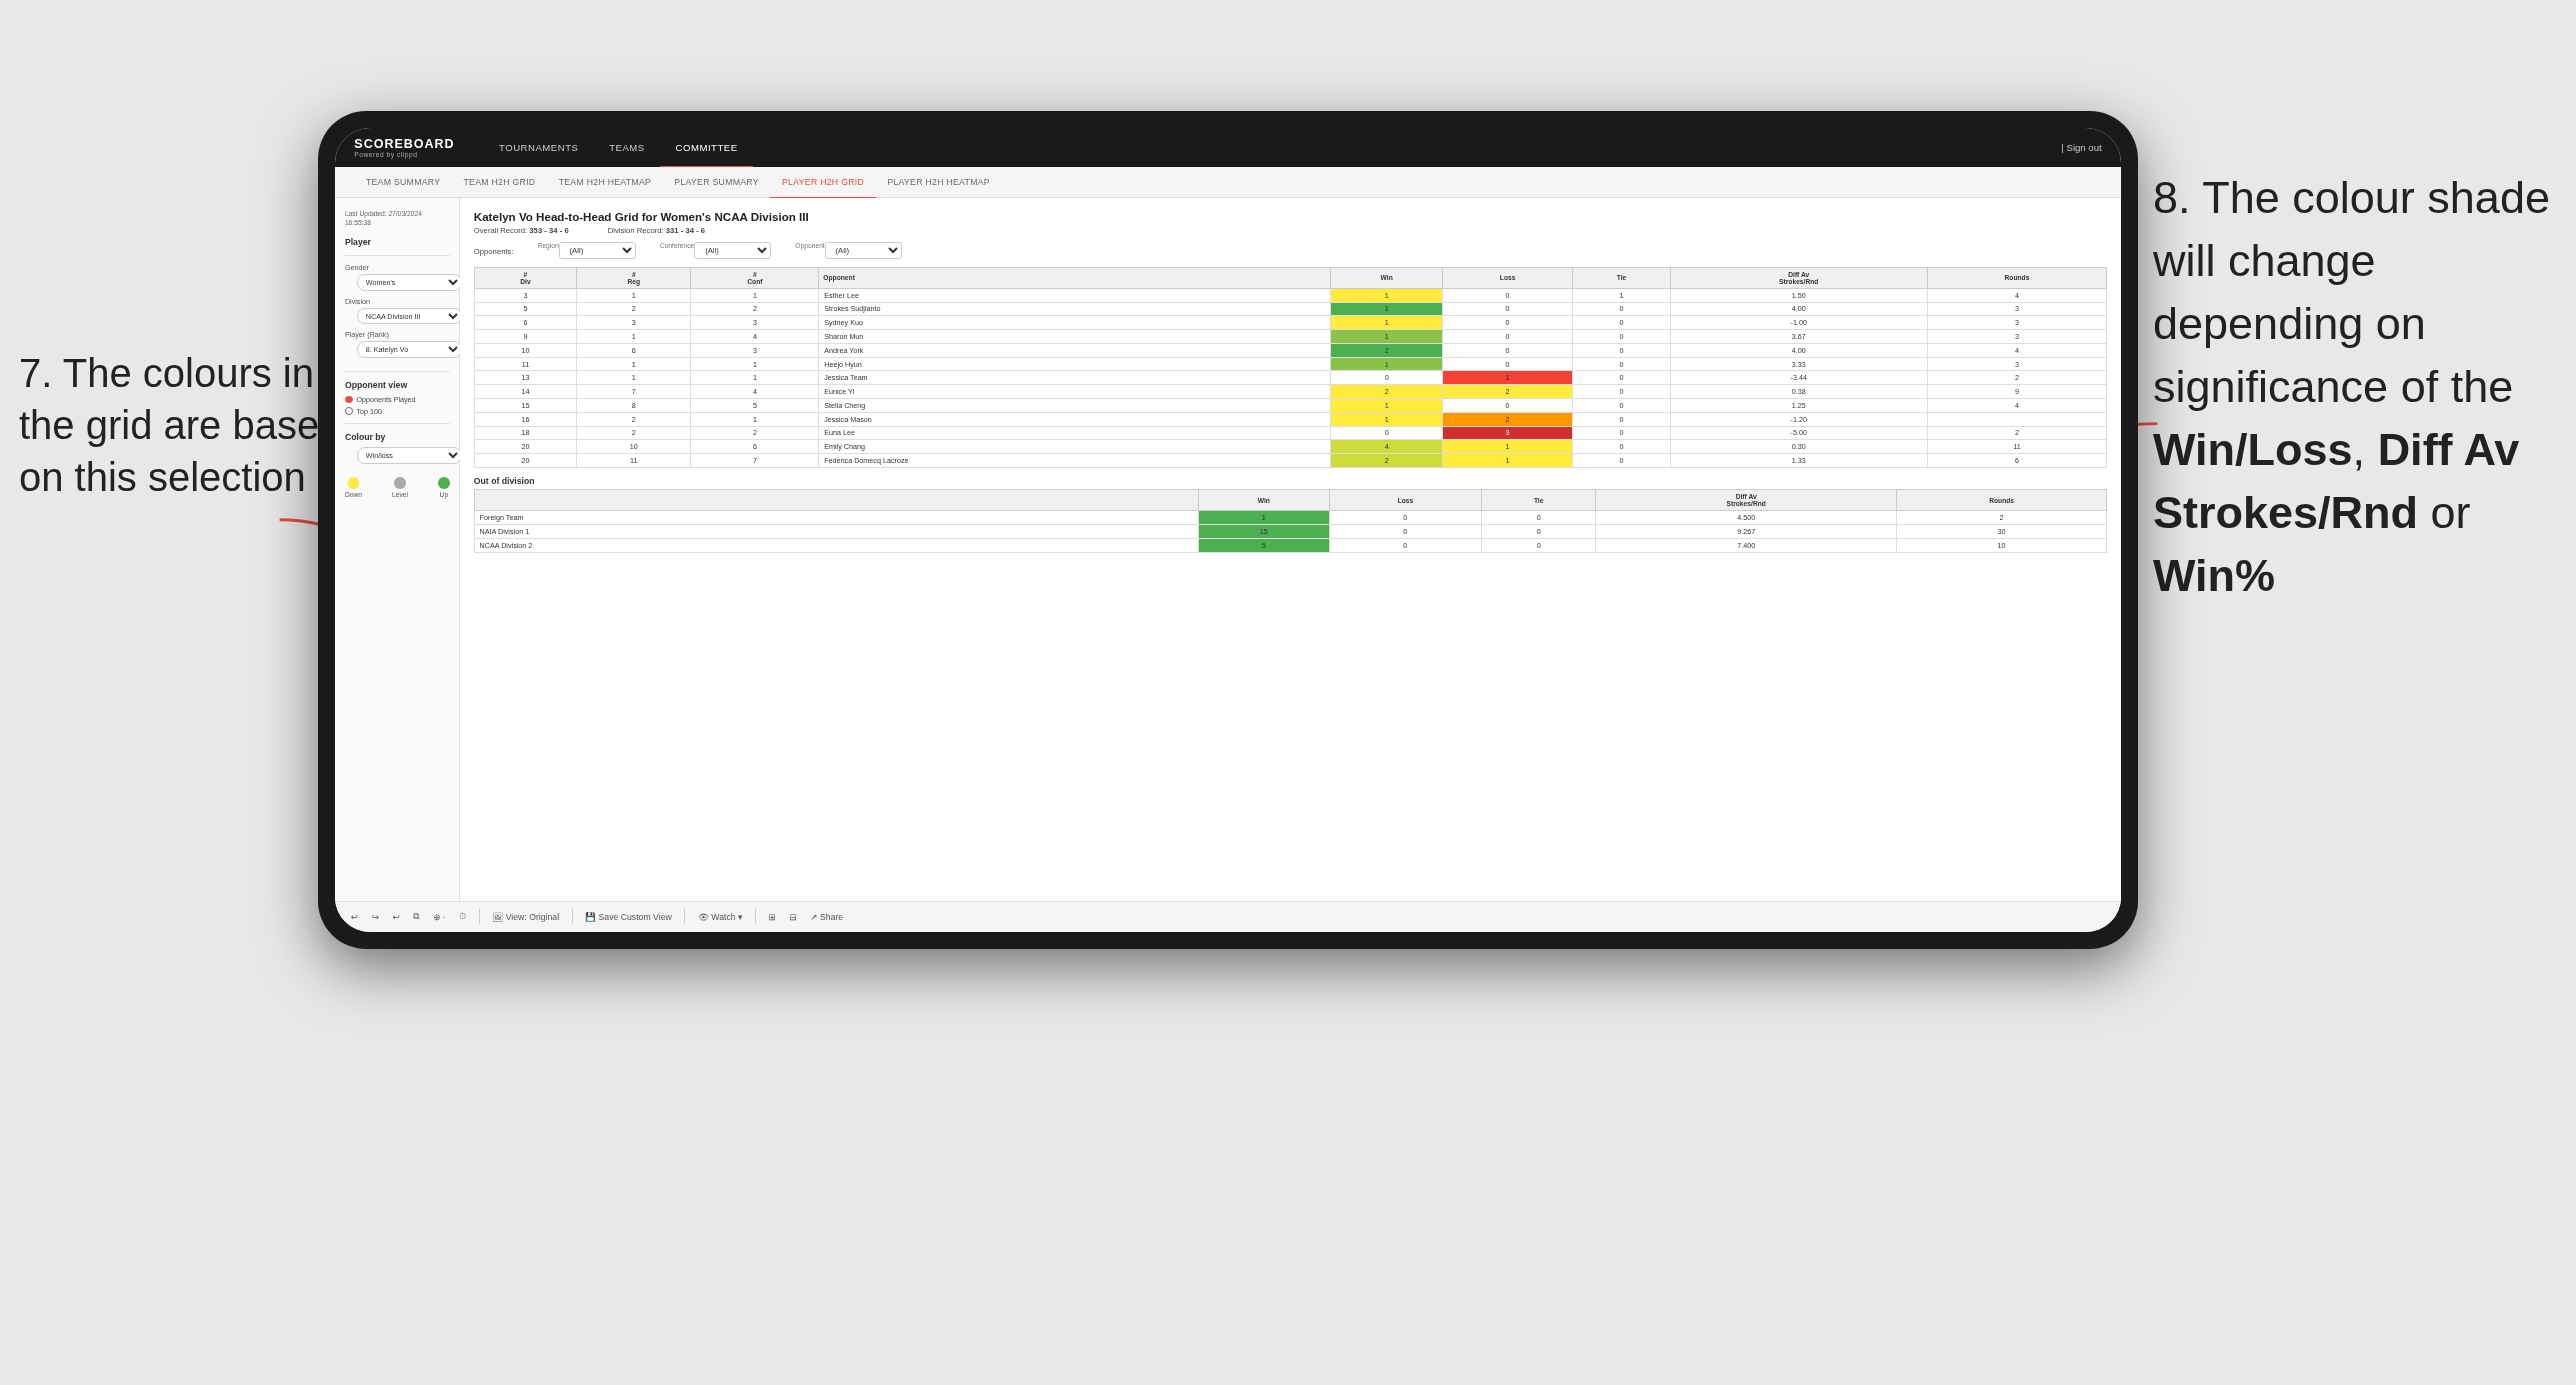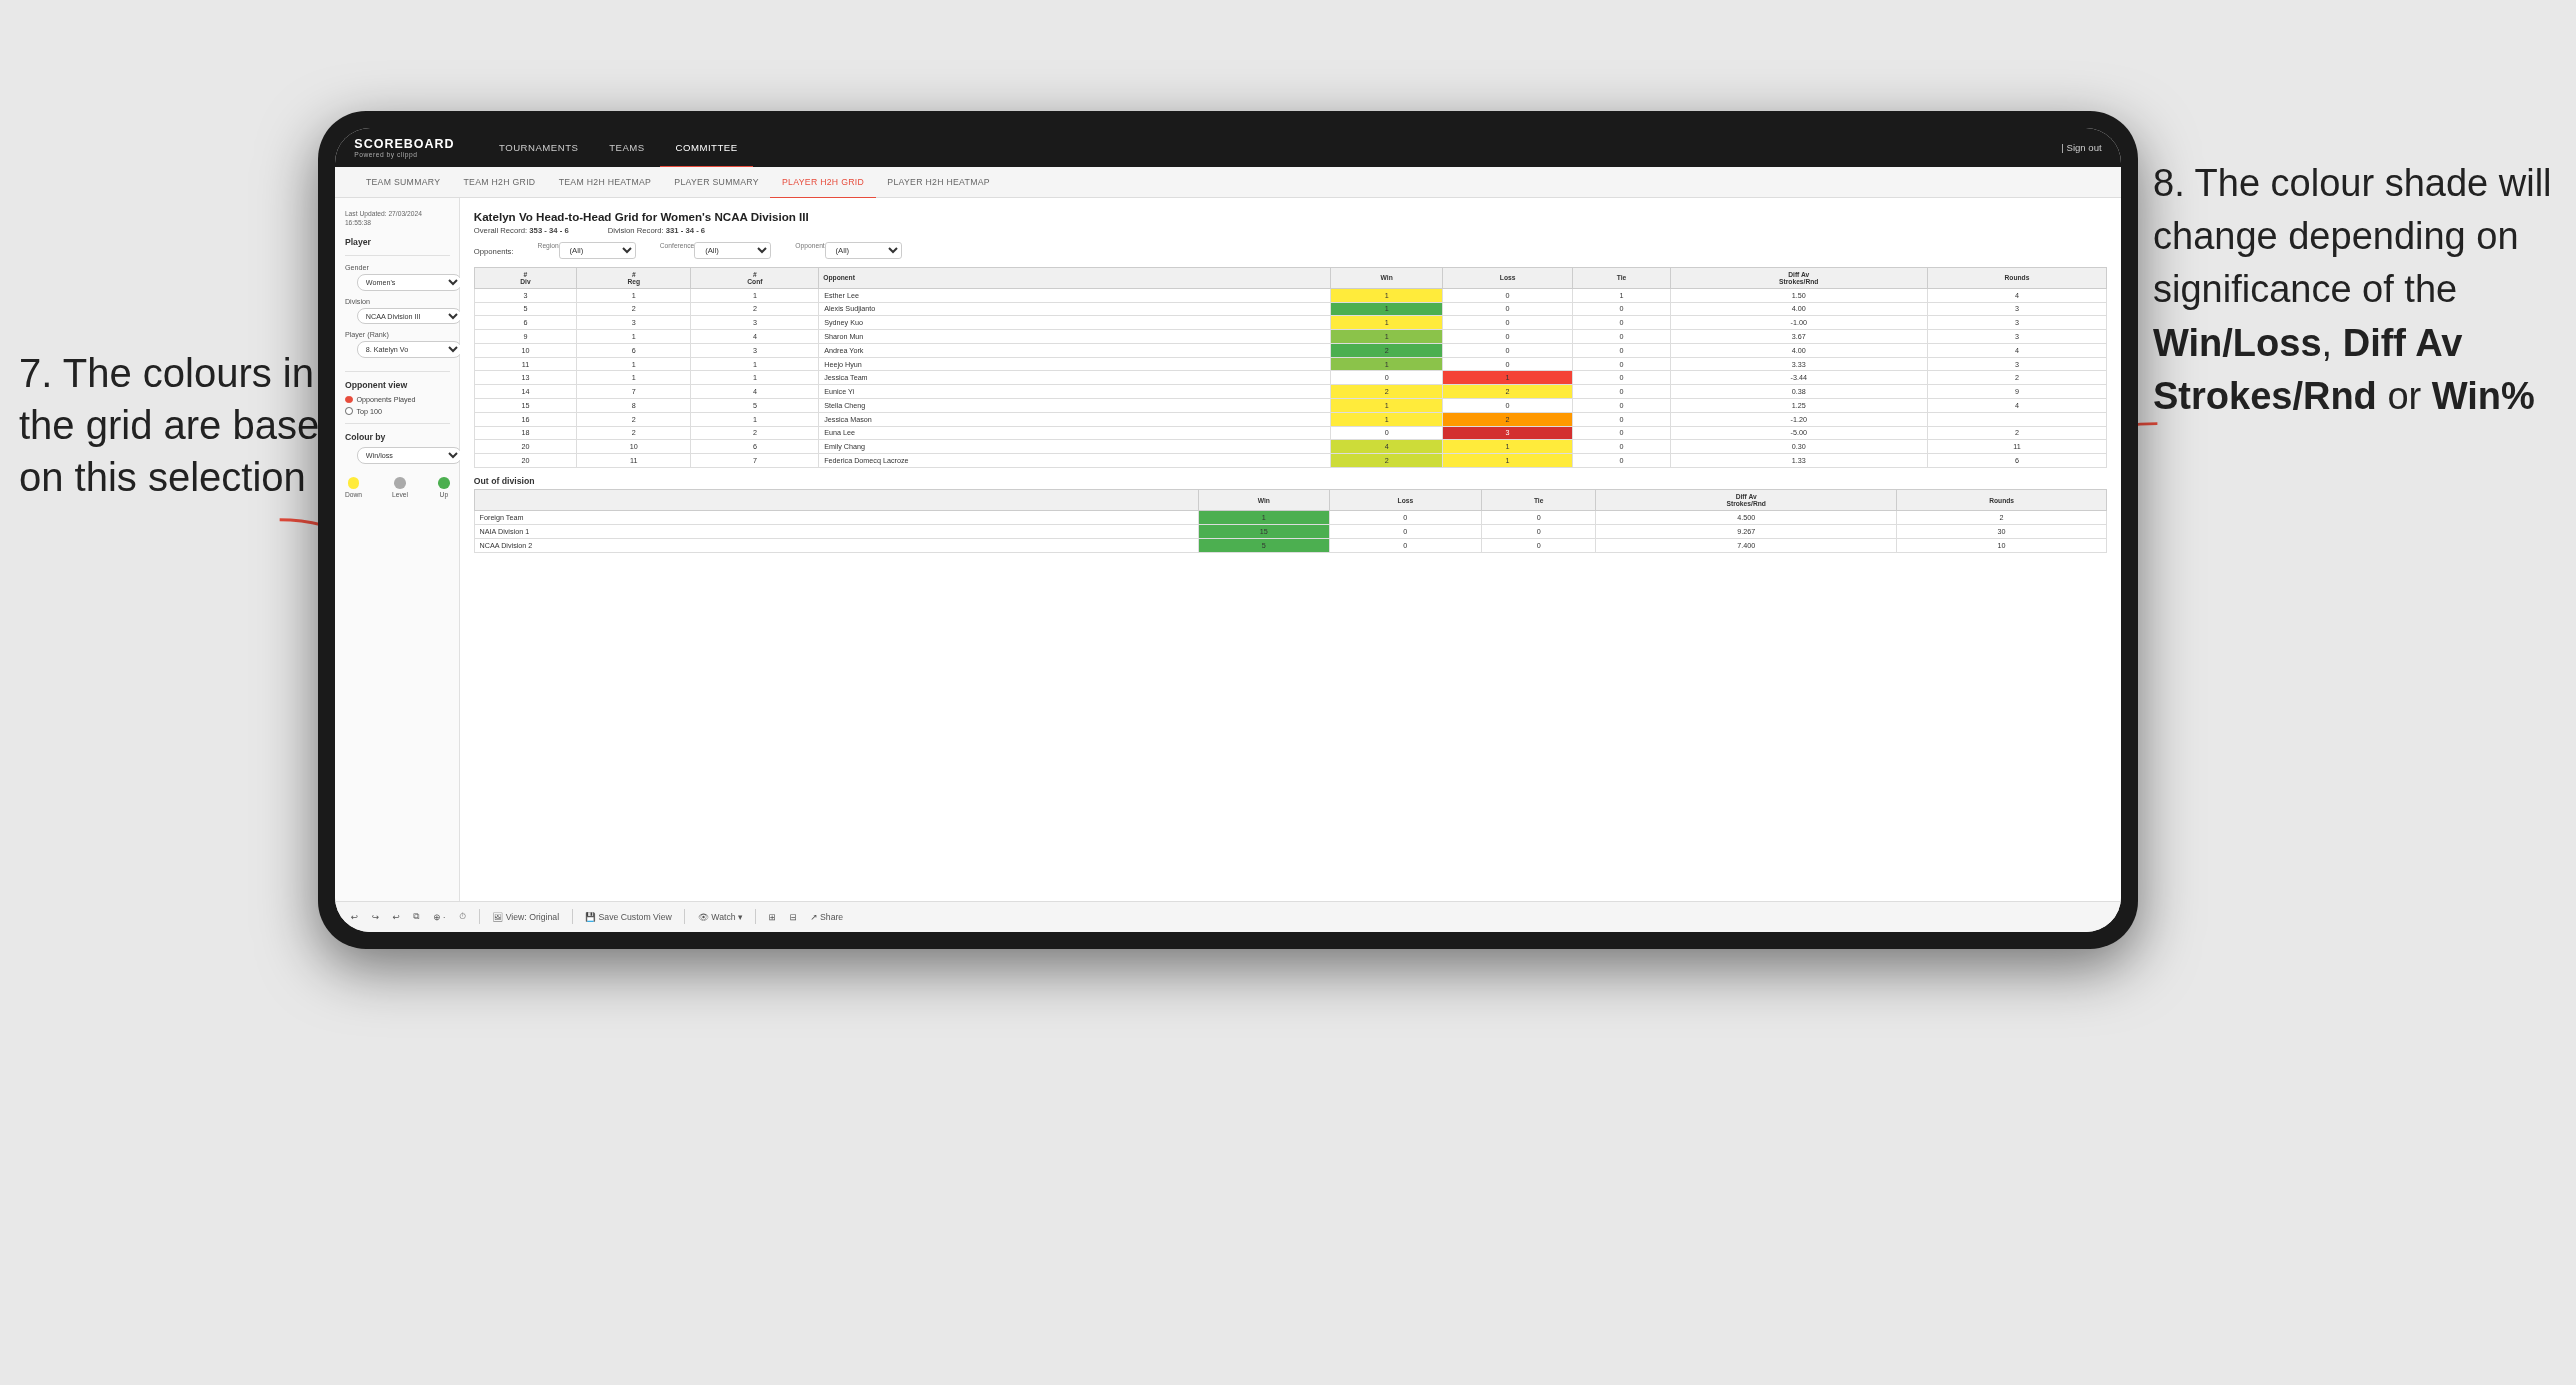--- a/index.html
+++ b/index.html
@@ -21,22 +21,22 @@
       font-weight: 400;
       color: #222;
       line-height: 1.3;
       width: 327px;
     }
 
     
     .annotation-right {
       position: absolute;
       right: 19px;
-      top: 157px;
-      font-size: 38px;
+      top: 166px;
+      font-size: 45px;
       font-weight: 400;
       color: #222;
       line-height: 1.4;
       width: 404px;
     }
     .annotation-right strong {
       font-weight: 700;
     }
 
     
@@ -548,21 +548,21 @@
               <td class="td-yellow">1</td>
               <td class="td-white">0</td>
               <td>1</td>
               <td>1.50</td>
               <td>4</td>
             </tr>
             <tr>
               <td>5</td>
                 <td>2</td>
                 <td>2</td>
-              <td class="name-cell">Alexis Sudjianto</td>
+              <td class="name-cell">Strokes Sudjianto</td>
               <td class="td-green-dark">1</td>
               <td class="td-white">0</td>
               <td>0</td>
               <td>4.00</td>
               <td>3</td>
             </tr>
             <tr>
               <td>6</td>
                 <td>3</td>
                 <td>3</td>

